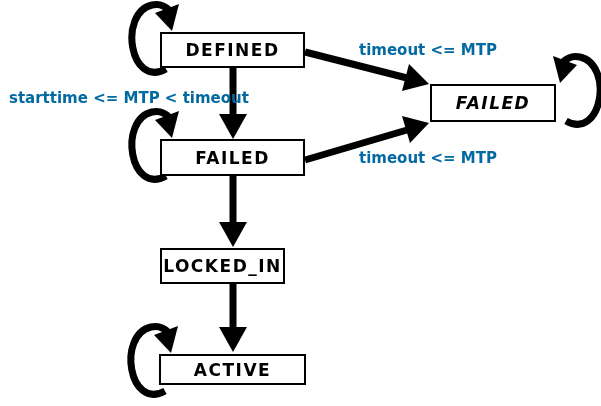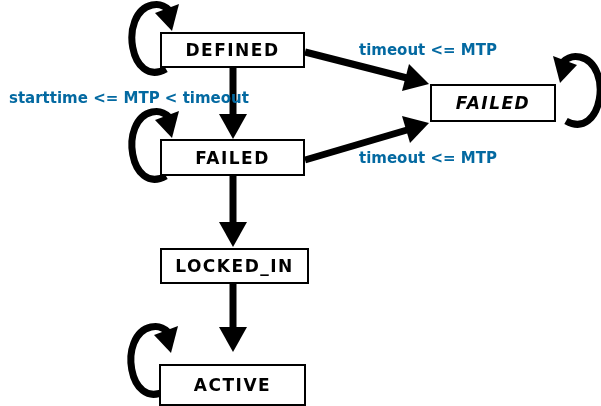--- a/index.html
+++ b/index.html
@@ -27,22 +27,22 @@
     align-items: center;
     justify-content: center;
     font-weight: bold;
     font-size: 17px;
     letter-spacing: 1.5px;
     color: #000000;
   }
   .st-defined   { left: 160px; top: 32px;  width: 145px; height: 36px; }
   .st-failed    { left: 430px; top: 84px;  width: 126px; height: 38px; font-style: italic; }
   .st-started   { left: 160px; top: 139px; width: 145px; height: 37px; }
-  .st-locked-in { left: 160px; top: 248px; width: 149px; height: 36px; }
-  .st-active    { left: 159px; top: 364px; width: 147px; height: 42px; }
+  .st-locked-in { left: 160px; top: 248px; width: 125px; height: 36px; }
+  .st-active    { left: 159px; top: 354px; width: 147px; height: 31px; }
   .lbl {
     position: absolute;
     z-index: 3;
     font-weight: bold;
     font-size: 15px;
     color: #0369a1;
     white-space: nowrap;
   }
   .lbl-defined-failed    { left: 359px; top: 41px;  }
   .lbl-defined-started   { left: 9px;   top: 89px;  }

